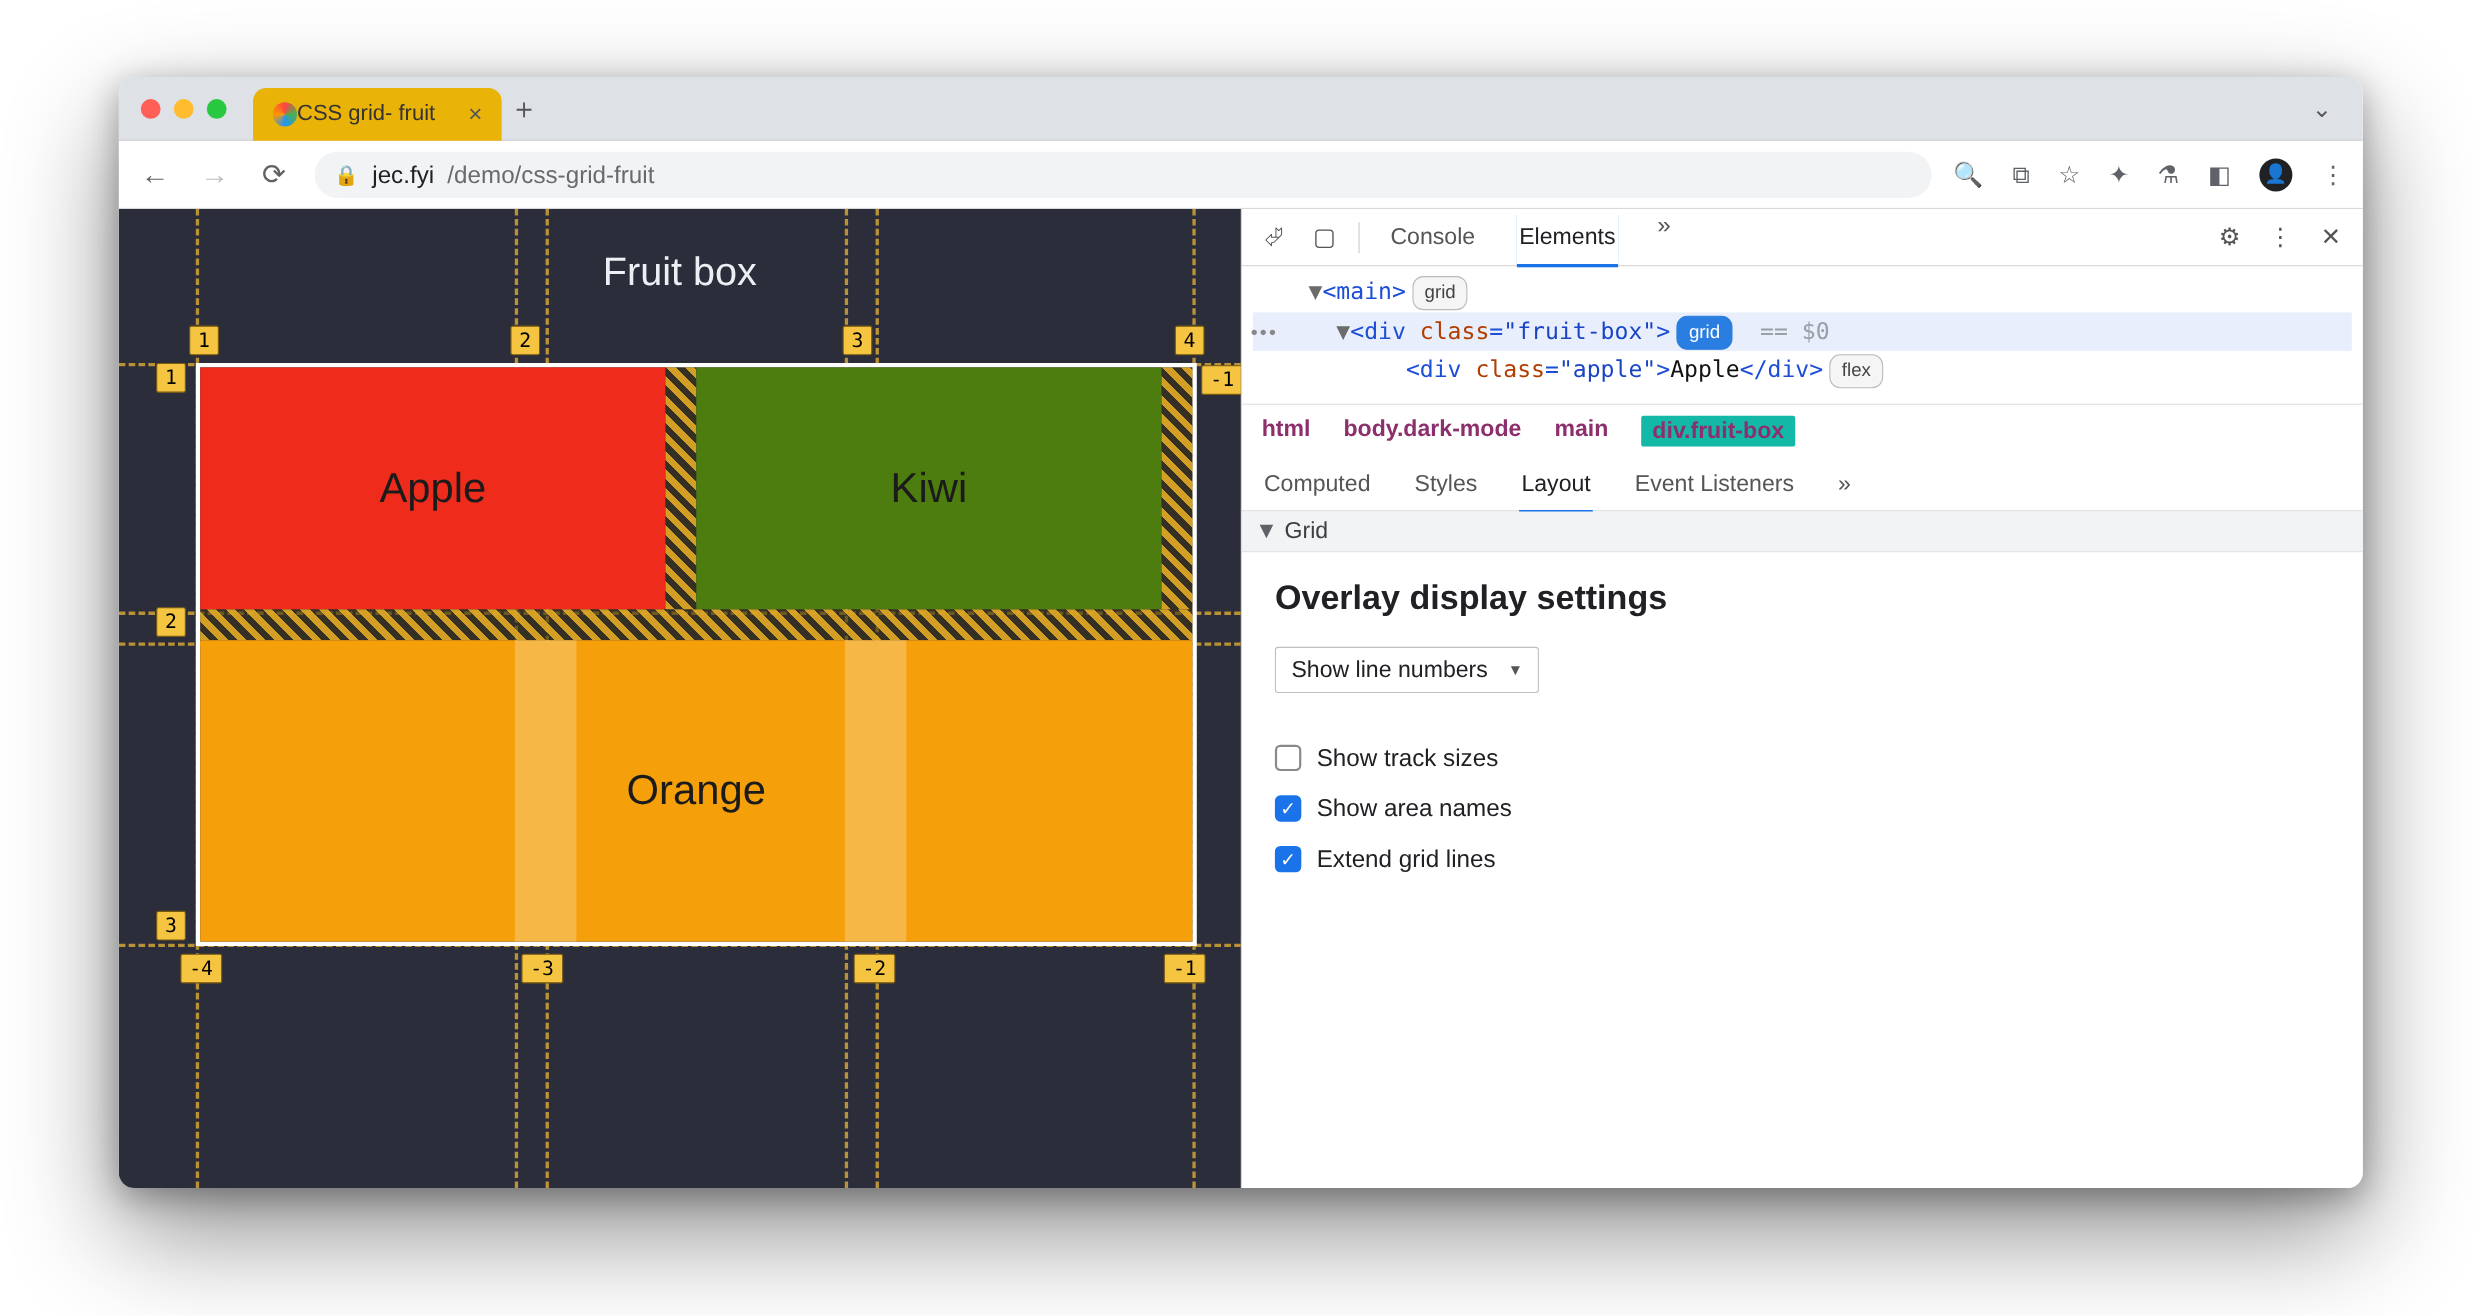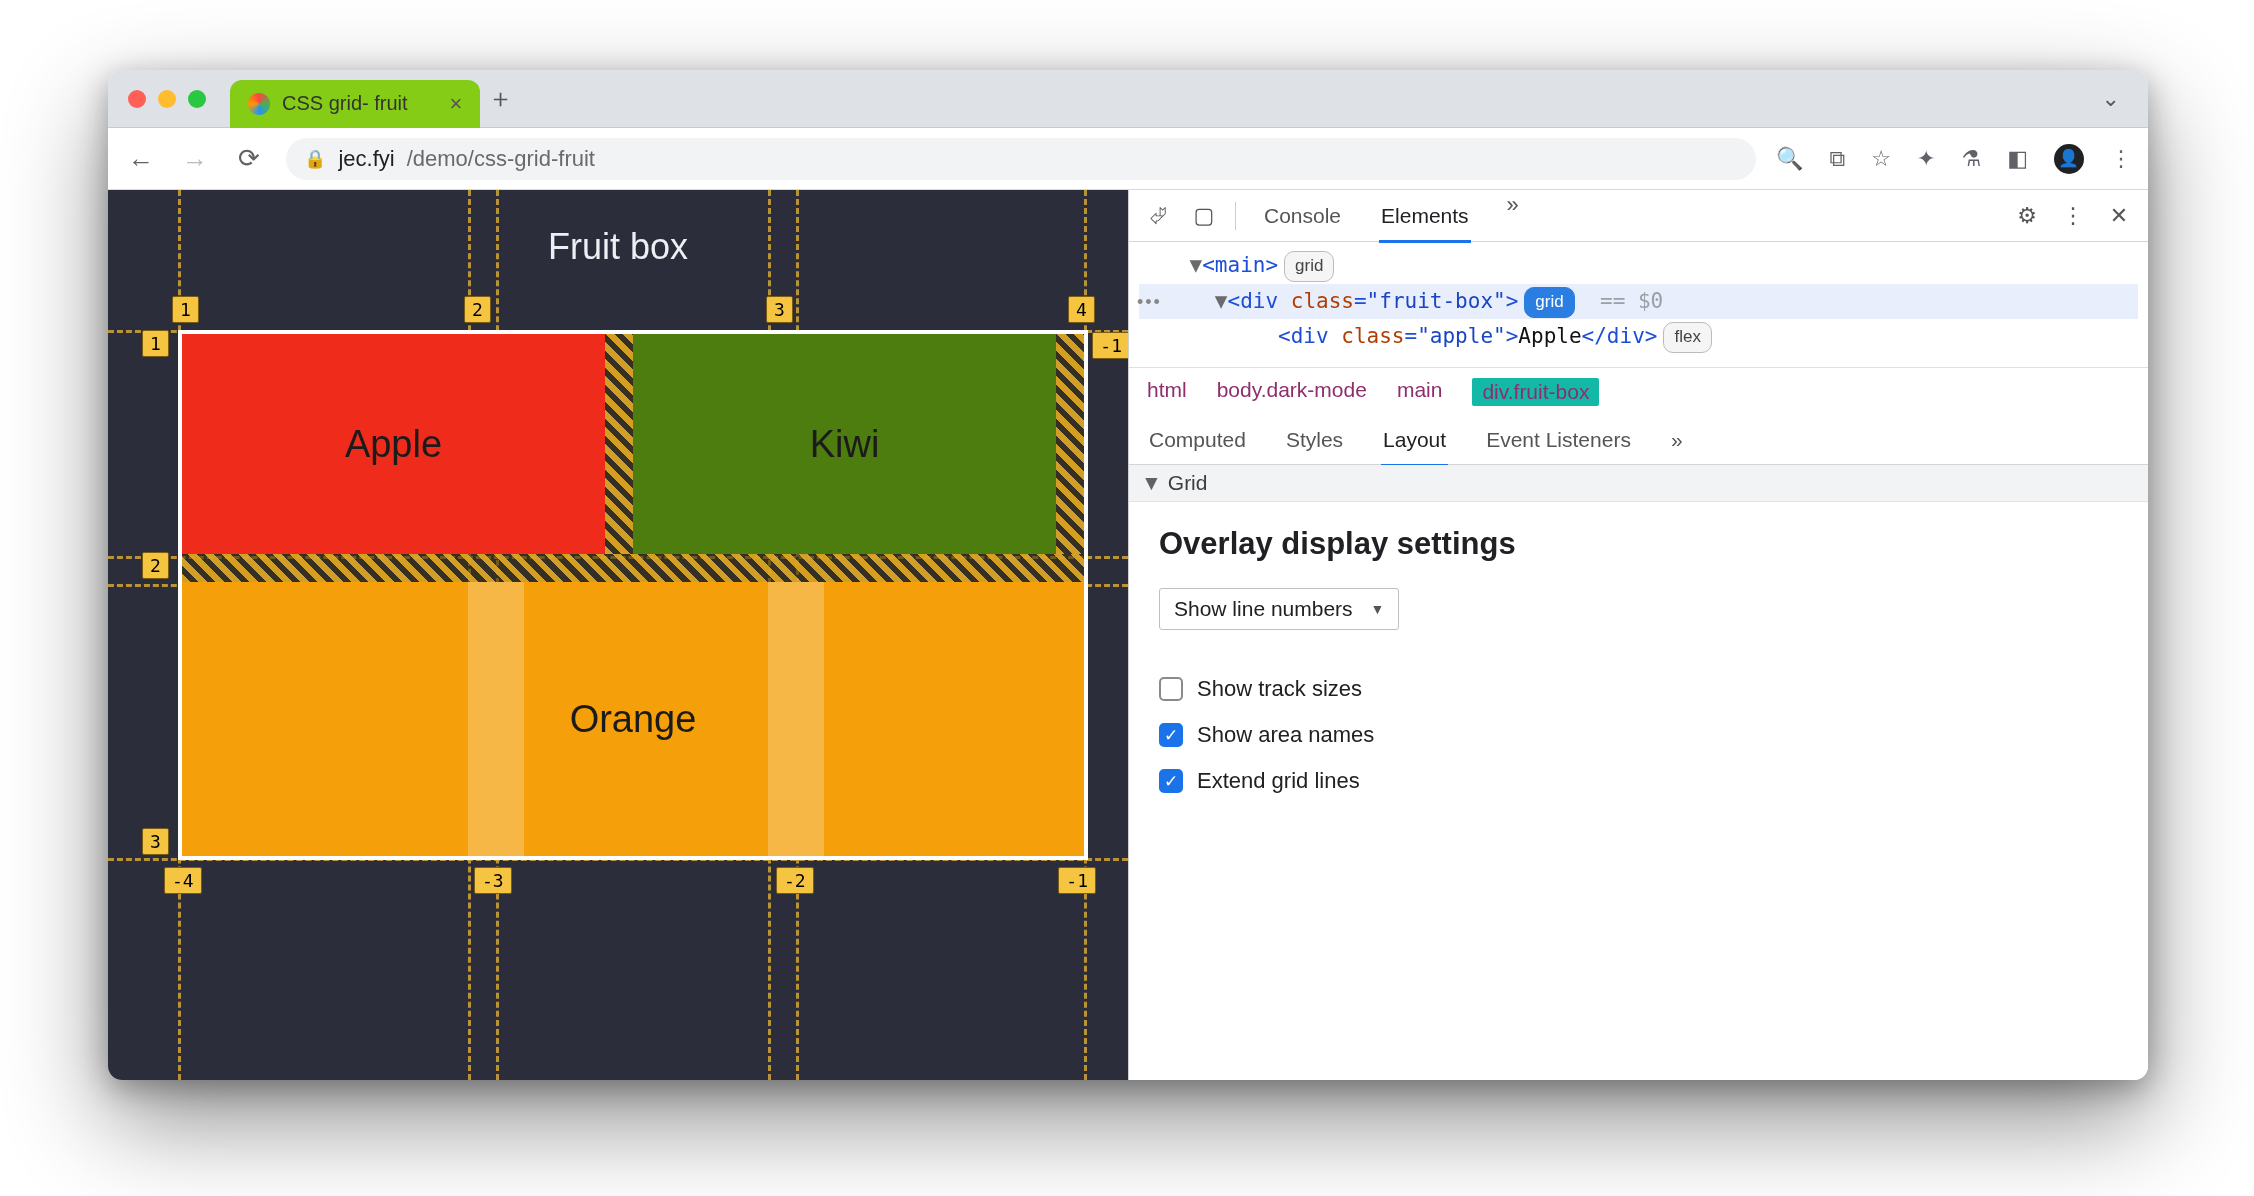--- a/index.html
+++ b/index.html
@@ -3,21 +3,21 @@
 <meta charset="utf-8">
 <style>
   * { box-sizing: border-box; margin: 0; padding: 0; }
   body { font-family: -apple-system, BlinkMacSystemFont, "Segoe UI", Arial, sans-serif; background: #fff; width: 2254px; height: 1196px; overflow: hidden; position: relative; }
   .window { position: absolute; left: 108px; top: 70px; width: 2040px; height: 1010px; border-radius: 14px; overflow: hidden; box-shadow: 0 40px 100px rgba(0,0,0,0.45), 0 8px 30px rgba(0,0,0,0.3); background: #fff; display: flex; flex-direction: column; }
   
   .tabbar { height: 58px; background: #dee1e6; display: flex; align-items: center; padding-left: 20px; border-bottom: 1px solid #c7c9cd; }
   .lights { display: flex; gap: 12px; margin-right: 24px; }
   .light { width: 18px; height: 18px; border-radius: 50%; }
   .red { background: #ff5f57; } .yellow { background: #febc2e; } .green { background: #28c840; }
-  .tab { background: #84cc16; height: 48px; margin-top: 10px; border-radius: 12px 12px 0 0; padding: 0 18px; display: flex; align-items: center; gap: 12px; font-size: 20px; color: #333; max-width: 360px; position: relative; }
+  .tab { background: #eab308; height: 48px; margin-top: 10px; border-radius: 12px 12px 0 0; padding: 0 18px; display: flex; align-items: center; font-size: 20px; color: #333; max-width: 360px; position: relative; }
   .tab .favicon { width: 22px; height: 22px; border-radius: 50%; background: conic-gradient(#f44, #4caf50, #2196f3, #ff9800, #f44); }
   .tab .close { margin-left: 30px; font-size: 22px; color: #555; cursor: pointer; }
   .newtab { width: 40px; display:flex; align-items:center; justify-content:center; font-size: 26px; color:#555; cursor:pointer; }
   .tabbar .spacer { flex:1; }
   .chev { font-size:22px; color:#555; margin-right:28px; cursor:pointer; }
 
   
   .urlbar { height: 62px; background:#fff; display:flex; align-items:center; padding: 0 16px; gap: 20px; border-bottom:1px solid #d9d9d9; }
   .urlbar .navbtn { width:34px; text-align:center; font-size:26px; color:#626262; cursor:pointer; }
   .omnibox { flex:1; height:42px; background:#f1f3f4; border-radius:24px; display:flex; align-items:center; padding:0 18px; gap:12px; font-size:22px; color:#202124; }
@@ -66,21 +66,21 @@
   .txt { color:#111; }
   .badge { display:inline-block; font-family:-apple-system,sans-serif; font-size:17px; padding:0px 10px; border:1px solid #bbb; border-radius:10px; background:#f5f5f5; color:#444; margin-left:6px; vertical-align:1px; }
   .badge.blue { background:#2a7de1; color:#fff; border-color:#2a7de1; }
   .sel-row { background:#e8eefb; position:relative; padding-left:0; }
   .sel-row::before { content:"•••"; position:absolute; left:-2px; top:3px; color:#888; letter-spacing:2px; font-size:18px; font-family:sans-serif;}
   .ghost { color:#9aa0a6; font-family:Menlo,monospace; }
   .caret { color:#6b6b6b; }
 
   .breadcrumb { border-top:1px solid #e0e0e0; font-family:-apple-system,sans-serif; font-size:21px; color:#8d2f6d; padding:10px 18px; display:flex; gap:30px; }
   .breadcrumb .sel { background:#14b8a6; padding:2px 10px; border-radius:2px; }
-  .breadcrumb span { cursor:pointer; }
+  .breadcrumb span { cursor:pointer;font-weight:bold; }
 
   .subtabs { display:flex; gap:36px; border-bottom:1px solid #d5d5d5; padding:0 18px; }
   .subtab { padding:12px 2px; color:#555; cursor:pointer; }
   .subtab.active { color:#202124; box-shadow:0 3px 0 #1a73e8; }
 
   .section-header { background:#f1f3f4; padding:6px 12px; font-size:21px; color:#3c4043; border-bottom:1px solid #e3e3e3; }
   .section-header .tri { color:#5f6368; margin-right:6px; }
 
   .layout-body { padding:24px 30px; font-size:22px; color:#202124; }
   .layout-body h3 { font-weight:600; font-size:31px; margin-bottom:26px; }

